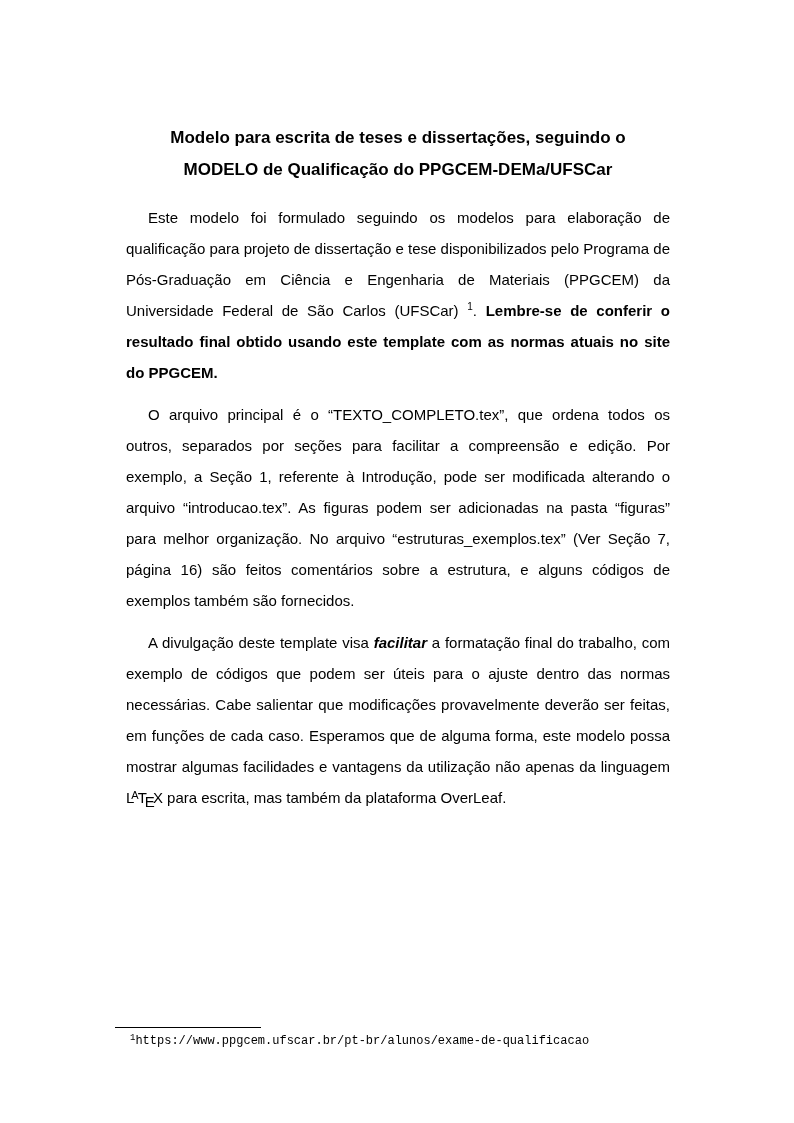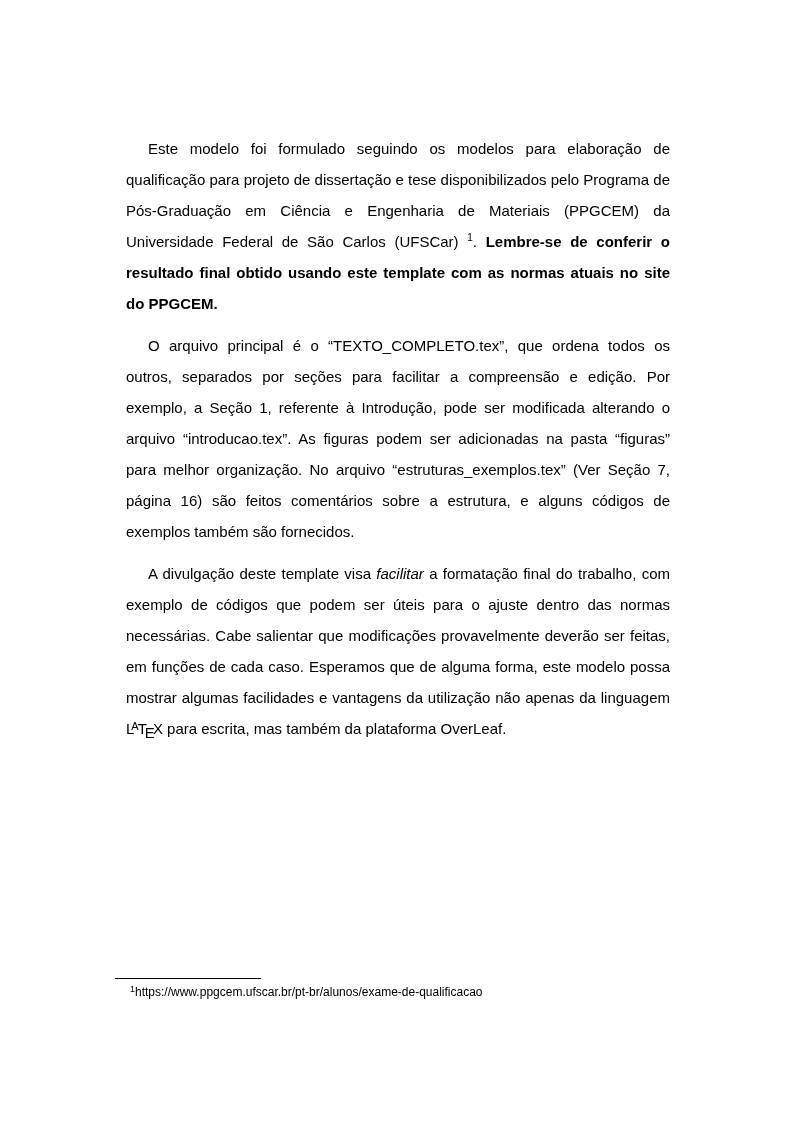--- a/index.html
+++ b/index.html
@@ -39,20 +39,21 @@
     line-height: 31px;
     text-align: justify;
     margin: 11px;
     text-indent: 22px;
   }
   .body-text .bold {
     font-weight: bold;
   }
   .body-text .italic {
     font-style: italic;
+    font-weight: bold;
   }
   sup.fn-ref {
     font-size: 10px;
     line-height: 0;
     vertical-align: 6px;
   }
   
   .latex-logo {
     white-space: nowrap;
     text-indent: 0;
@@ -66,22 +67,23 @@
   }
   .latex-logo .lx-e {
     display: inline-block;
     transform: translateY(4px);
     margin-left: -2px;
     margin-right: -2px;
   }
   .footnote-area {
     position: absolute;
     left: 115px;
-    top: 978px;
+    top: 1027px;
     width: 566px;
+    font-family: Liberation Mono, monospace;
   }
   .footnote-rule {
     width: 146px;
     height: 0;
     border-top: 1px solid #000000;
     margin: 0 0 5px 0;
   }
   .footnote {
     font-size: 12px;
     line-height: 16px;
@@ -94,20 +96,21 @@
     vertical-align: 4px;
   }
 </style>
 </head>
 <body>
 
 <div class="page">
 
   <div class="content">
 
+    <h1 class="doc-title"><span>Modelo para escrita de teses e dissertações, seguindo o</span><br><span>MODELO de Qualificação do PPGCEM-DEMa/UFSCar</span></h1>
 
     <div class="body-text">
 
       <p><span>Este modelo foi formulado seguindo os modelos para elaboração de qualificação para projeto de dissertação e tese disponibilizados pelo Programa de Pós-Graduação em Ciência e Engenharia de Materiais (PPGCEM) da Universidade Federal de São Carlos (UFSCar) </span><sup class="fn-ref">1</sup><span>.  </span><span class="bold">Lembre-se de conferir o resultado final obtido usando este template com as normas atuais no site do PPGCEM.</span></p>
 
       <p><span>O arquivo principal é o “TEXTO_COMPLETO.tex”, que ordena todos os outros, separados por seções para facilitar a compreensão e edição. Por exemplo, a Seção 1, referente à Introdução, pode ser modificada alterando o arquivo “introducao.tex”. As figuras podem ser adicionadas na pasta “figuras” para melhor organização. No arquivo “estruturas_exemplos.tex” (Ver Seção 7, página 16) são feitos comentários sobre a estrutura, e alguns códigos de exemplos também são fornecidos.</span></p>
 
       <p><span>A divulgação deste template visa </span><span class="italic">facilitar</span><span> a formatação final do trabalho, com exemplo de códigos que podem ser úteis para o ajuste dentro das normas necessárias. Cabe salientar que modificações provavelmente deverão ser feitas, em funções de cada caso. Esperamos que de alguma forma, este modelo possa mostrar algumas facilidades e vantagens da utilização não apenas da linguagem </span><span class="latex-logo"><span>L</span><span class="lx-a">A</span><span>T</span><span class="lx-e">E</span><span>X</span></span><span> para escrita, mas também da plataforma OverLeaf.</span></p>
 
     </div>

